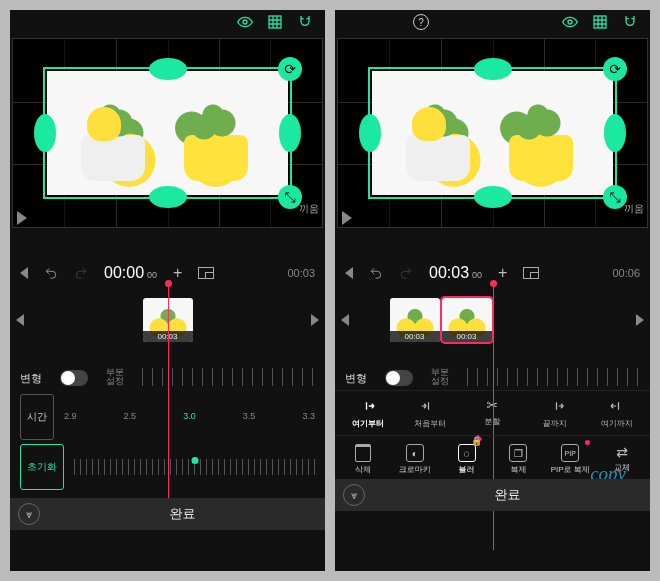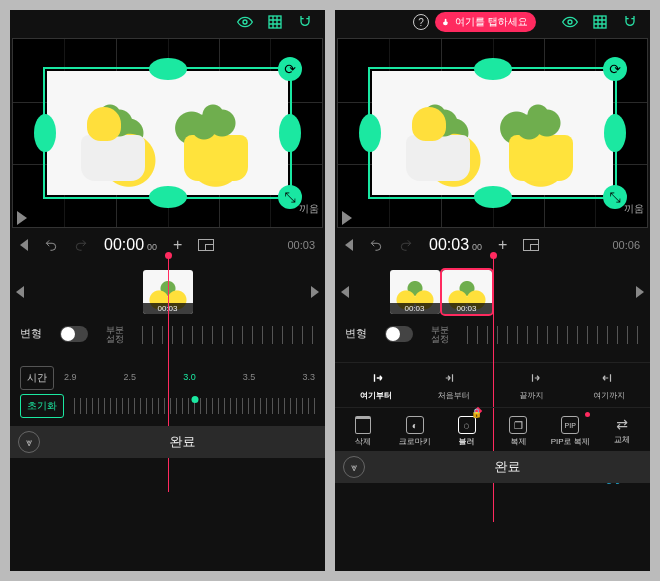--- a/index.html
+++ b/index.html
@@ -131,21 +131,21 @@
     border-bottom: 7px solid transparent;
     border-left: 10px solid #888;
   }
   .fit-label {
     position:absolute;right:6px;top:192px;font-size:10px;color:#aaa
   }
 
   
   .tb-row {
     display:flex;align-items:center;justify-content:space-between;
-    padding:4px 10px;color:#ccc;font-size:11px;height:34px;
+    padding:4px 10px;color:#ccc;font-size:11px;height:34px;margin-top:28px;
   }
   .tb-left{display:flex;gap:16px;align-items:center}
   .tb-right{color:#888}
   .tc{display:flex;gap:3px;align-items:baseline}
   .tc .big{font-size:16px;color:#fff;font-weight:500}
   .tc .small{font-size:9px;color:#aaa}
   .ico{width:14px;height:14px;display:inline-flex;align-items:center;justify-content:center;color:#999}
   .ico svg{width:14px;height:14px;stroke:currentColor;fill:none;stroke-width:1.6}
   .plus{font-size:16px;color:#bbb;font-weight:300}
   .ratio-box{width:16px;height:12px;border:1px solid #aaa;position:relative}
@@ -165,32 +165,32 @@
     radial-gradient(circle at 68% 68%, #ffe03b 0 9px, transparent 10px),
     radial-gradient(circle at 50% 42%, #6fae4e 0 7px, transparent 8px)}
   .clip-dur{position:absolute;bottom:0;left:0;right:0;background:rgba(0,0,0,.75);color:#eee;font-size:8px;text-align:center;line-height:11px}
   .clip-holder{display:flex;position:absolute;left:50%;transform:translateX(-50%)}
   .clip-holder.shift-left{left:auto;right:50%;transform:none}
   .clip.selected{outline:2px solid #ff2a5f}
   .playhead{position:absolute;left:50%;top:-6px;bottom:-170px;width:1px;background:#ff2a5f}
   .playhead::before{content:'';position:absolute;top:-4px;left:-3px;width:7px;height:7px;border-radius:50%;background:#ff2a5f}
 
   
-  .transform-row{display:flex;align-items:flex-start;gap:18px;padding:4px 10px;height:40px}
+  .transform-row{display:flex;align-items:flex-end;gap:18px;padding:4px 10px;height:40px}
   .toggle{width:28px;height:16px;border-radius:8px;background:#444;position:relative}
   .toggle::after{content:'';position:absolute;left:1px;top:1px;width:14px;height:14px;border-radius:50%;background:#fff}
   .tf-label{font-size:11px;color:#ddd}
   .sub-label{font-size:9px;color:#888;line-height:1}
   .ruler{flex:1;height:18px;position:relative}
   .ruler::before{content:'';position:absolute;inset:0;background:repeating-linear-gradient(90deg,#555 0 1px,transparent 1px 10px)}
 
   
   .scale-block{padding:4px 10px 8px 10px}
   .scale-header{display:flex;gap:10px;align-items:center;margin-bottom:4px}
-  .pill{font-size:10px;color:#ccc;border:1px solid #555;border-radius:3px;padding:4px 6px}
+  .pill{font-size:10px;color:#ccc;border:1px solid #555;border-radius:3px;padding:15px 6px}
   .scale-nums{display:flex;justify-content:space-between;font-size:9px;color:#888;margin-bottom:2px}
   .scale-nums span.active{color:#1be8a1}
   .scale-ruler{height:16px;position:relative}
   .scale-ruler::before{content:'';position:absolute;inset:0;background:repeating-linear-gradient(90deg,#555 0 1px,transparent 1px 6px)}
   .scale-mark{position:absolute;top:-2px;left:50%;width:7px;height:7px;border-radius:50%;background:#1be8a1;transform:translateX(-50%)}
 
   
   .dur-row{display:flex;justify-content:space-around;align-items:flex-end;padding:6px 4px 4px 4px;border-top:1px solid #222}
   .dur-item{display:flex;flex-direction:column;align-items:center;gap:3px;color:#ccc;font-size:9px}
   .hourglass{width:16px;height:20px;position:relative}
@@ -349,26 +349,20 @@
     <div class="circ">⩔</div>
     <div class="label">완료</div>
   </div>
 </div>
 
 <div class="phone">
   <div class="topbar">
     <span class="left-help">
         <span class="help-circle">?</span>
       </span>
-    <span class="tap-hint">
-      <svg viewBox="0 0 24 24">
-          <path d="M9 11V6a2 2 0 0 1 4 0v5l3 1v3a5 5 0 0 1-5 5h-1a5 5 0 0 1-5-5v-2z" fill="#fff"></path>
-        </svg>
-      <span>여기를 탭하세요</span>
-    </span>
     <span class="top-icon eye">
       <svg viewBox="0 0 24 24" fill="none" stroke="#28e0a5" stroke-width="2">
           <path d="M1 12s4-7 11-7 11 7 11 7-4 7-11 7S1 12 1 12z"></path>
           <circle cx="12" cy="12" r="3"></circle>
         </svg>
     </span>
     <span class="top-icon grid-i">
       <svg viewBox="0 0 24 24" fill="none" stroke="#28e0a5" stroke-width="2">
           <rect x="3" y="3" width="18" height="18"></rect>
           <path d="M9 3v18M15 3v18M3 9h18M3 15h18"></path>
@@ -464,20 +458,24 @@
         </svg>
       <span>여기부터</span>
     </div>
     <div class="split-item">
       <svg class="spl-icon" viewBox="0 0 24 14" stroke="#bbb" fill="none" stroke-width="1.6">
           <path d="M1 7h6m0 0l-3-3m3 3l-3 3M10 2v10"></path>
         </svg>
       <span>처음부터</span>
     </div>
     <div class="split-item">
+      <span class="scissors">✂</span>
+      <span>분할</span>
+    </div>
+    <div class="split-item">
       <svg class="spl-icon" viewBox="0 0 24 14" stroke="#bbb" fill="none" stroke-width="1.6">
           <path d="M14 2v10M17 7h6m0 0l-3-3m3 3l-3 3"></path>
         </svg>
       <span>끝까지</span>
     </div>
     <div class="split-item">
       <svg class="spl-icon" viewBox="0 0 24 14" stroke="#bbb" fill="none" stroke-width="1.6">
           <path d="M14 2v10M4 7h7m-7 0l3-3m-3 3l3 3"></path>
         </svg>
       <span>여기까지</span>

